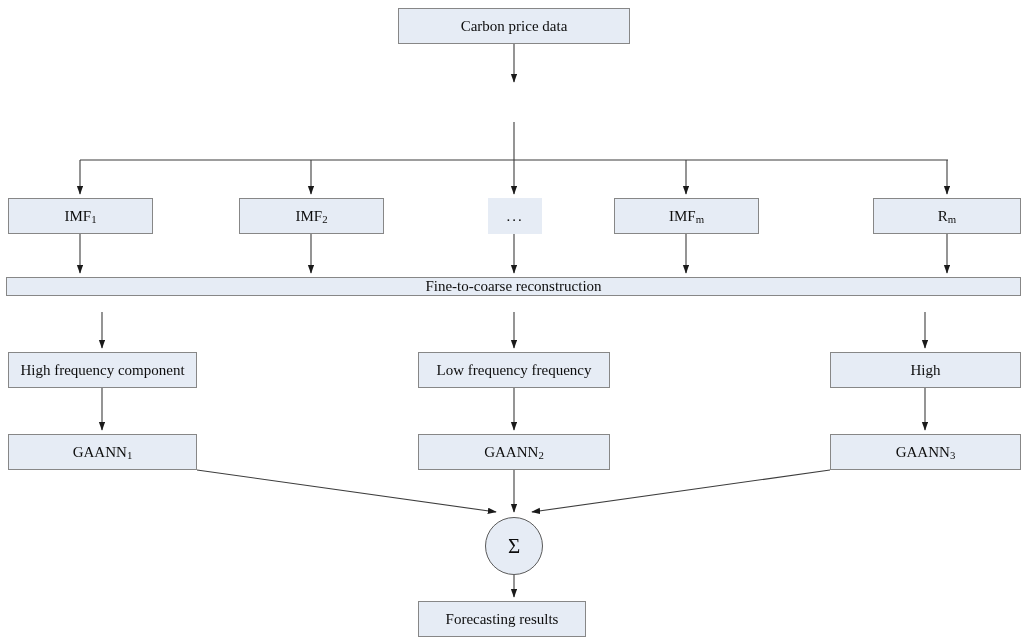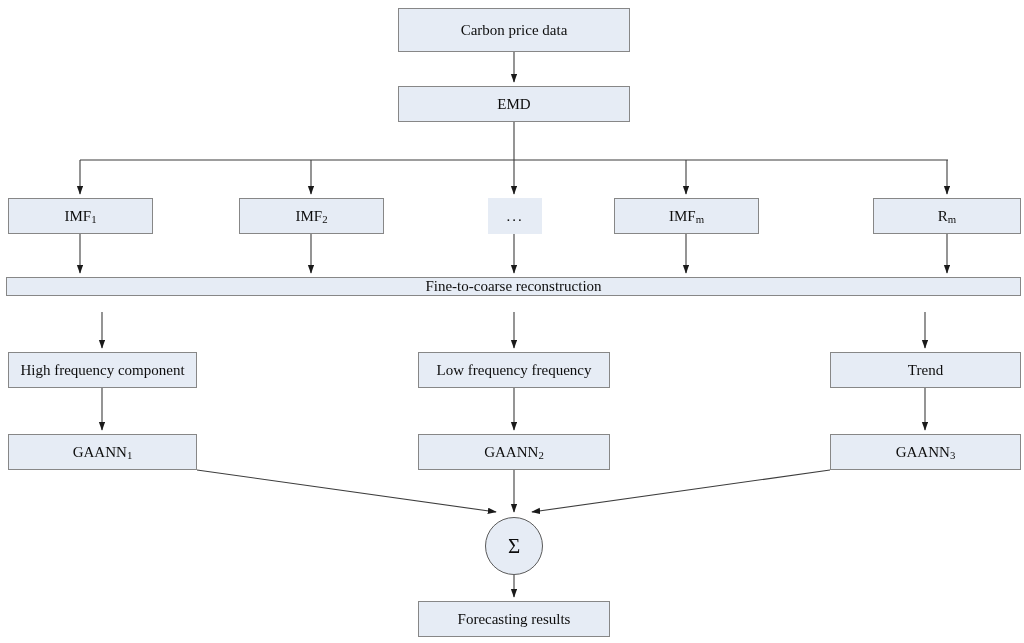--- a/index.html
+++ b/index.html
@@ -110,27 +110,24 @@
       <path d="M925,388 L925,430" marker-end="url(#arrowhead)"></path>
 
       <path d="M197,470 L496,512" marker-end="url(#arrowhead)"></path>
       <path d="M514,470 L514,512" marker-end="url(#arrowhead)"></path>
       <path d="M830,470 L532,512" marker-end="url(#arrowhead)"></path>
 
       <path d="M514,575 L514,597" marker-end="url(#arrowhead)"></path>
     </g>
   </svg>
 
-  <div class="node" style="left:398px; top:8px; width:232px; height:44px;">
+  <div class="node" style="left:398px; top:8px; width:232px; height:36px;">
     <span class="lbl">Carbon price data</span>
   </div>
 
-  <div class="node" style="left:398px; top:86px; width:232px; height:36px;">
-    <span class="lbl">EMD</span>
-  </div>
 
   <div class="node" style="left:8px; top:198px; width:145px; height:36px;">
     <span class="lbl">IMF</span>
       <sub>1</sub>
   </div>
 
   <div class="node" style="left:239px; top:198px; width:145px; height:36px;">
     <span class="lbl">IMF</span>
       <sub>2</sub>
   </div>
@@ -155,21 +152,21 @@
 
   <div class="node" style="left:8px; top:352px; width:189px; height:36px;">
     <span class="lbl">High frequency component</span>
   </div>
 
   <div class="node" style="left:418px; top:352px; width:192px; height:36px;">
     <span class="lbl">Low frequency frequency</span>
   </div>
 
   <div class="node" style="left:830px; top:352px; width:191px; height:36px;">
-    <span class="lbl">Trend</span>
+    <span class="lbl">High</span>
   </div>
 
   <div class="node" style="left:8px; top:434px; width:189px; height:36px;">
     <span class="lbl">GAANN</span>
       <sub>1</sub>
   </div>
 
   <div class="node" style="left:418px; top:434px; width:192px; height:36px;">
     <span class="lbl">GAANN</span>
       <sub>2</sub>
@@ -177,17 +174,17 @@
 
   <div class="node" style="left:830px; top:434px; width:191px; height:36px;">
     <span class="lbl">GAANN</span>
       <sub>3</sub>
   </div>
 
   <div class="sum-node" style="left:485px; top:517px; width:58px; height:58px;">
     <span class="lbl">Σ</span>
   </div>
 
-  <div class="node" style="left:418px; top:601px; width:192px; height:36px;">
+  <div class="node" style="left:418px; top:601px; width:168px; height:36px;">
     <span class="lbl">Forecasting results</span>
   </div>
 
 </div>
 
 </body></html>

